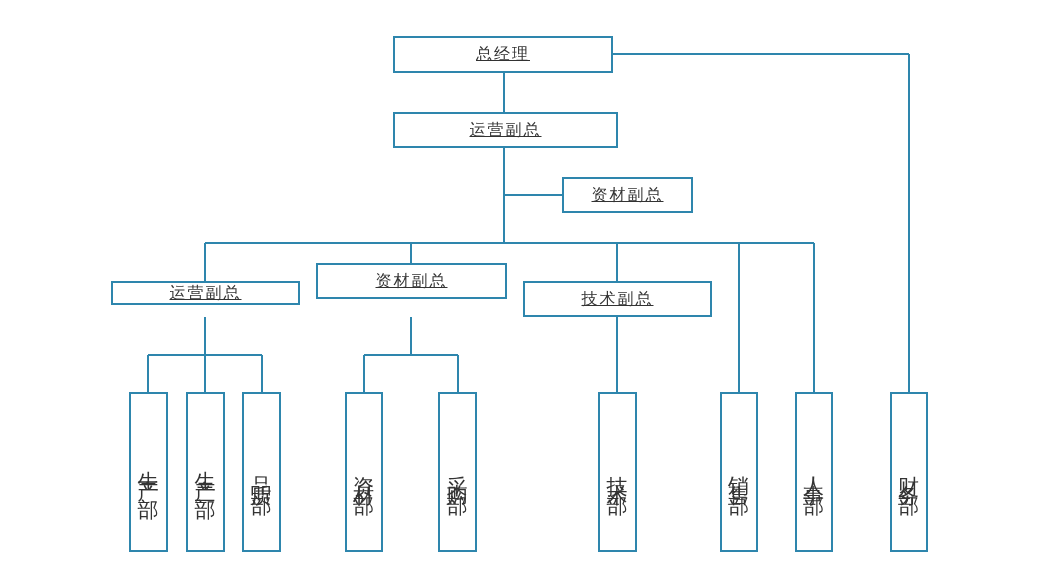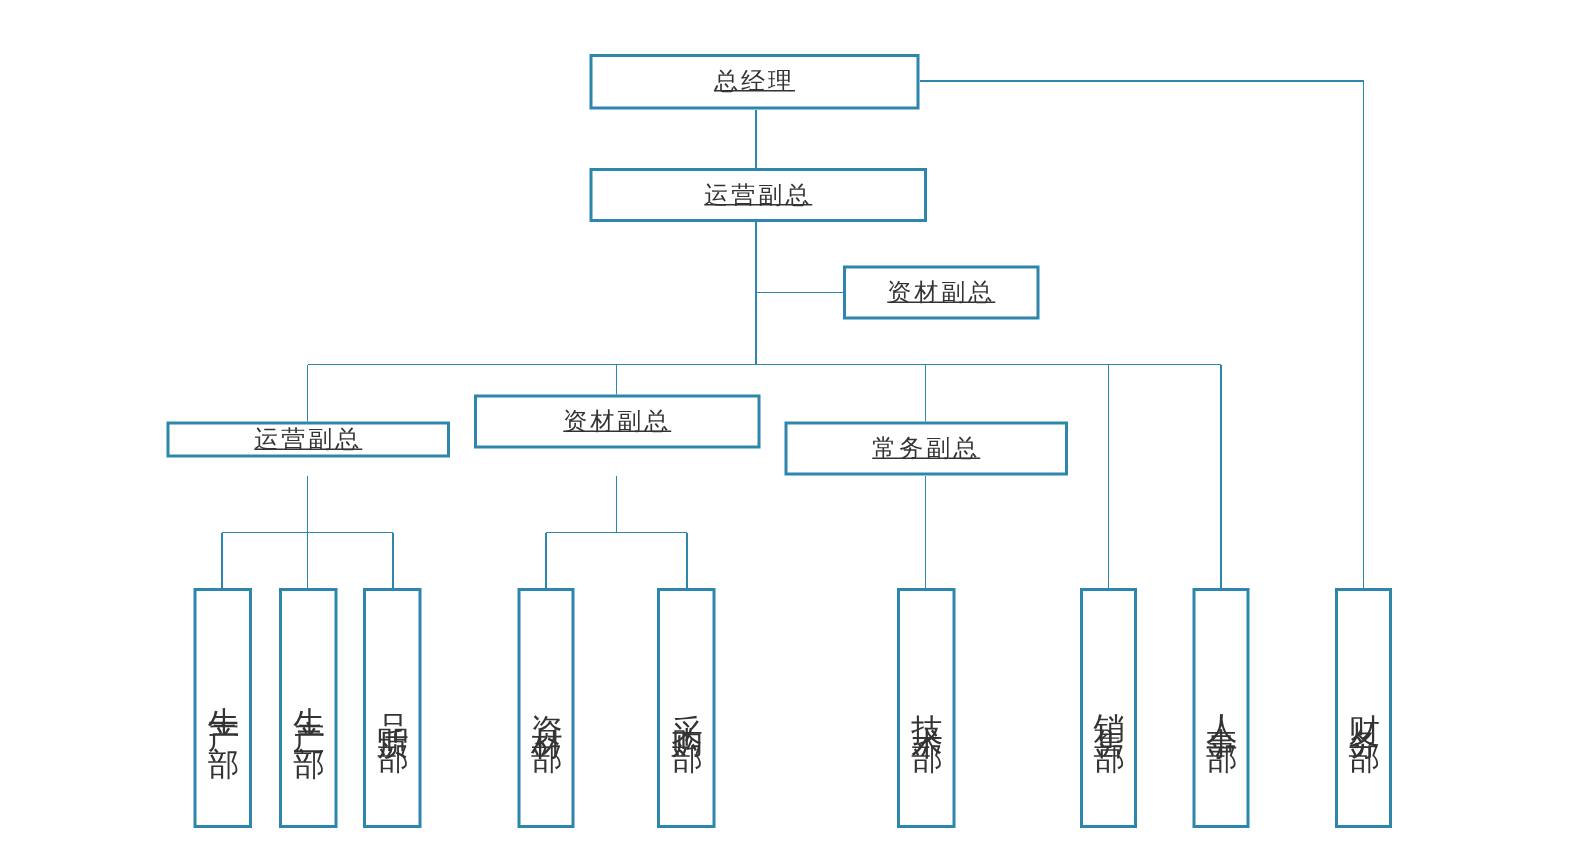--- a/index.html
+++ b/index.html
@@ -102,21 +102,21 @@
 
   <div class="node h" style="left:111px; top:281px; width:189px; height:24px">
     <span class="lbl">运营副总</span>
   </div>
 
   <div class="node h" style="left:316px; top:263px; width:191px; height:36px">
     <span class="lbl">资材副总</span>
   </div>
 
   <div class="node h" style="left:523px; top:281px; width:189px; height:36px">
-    <span class="lbl">常务副总</span>
+    <span class="lbl">技术副总</span>
   </div>
 
   <div class="node v" style="left:129px; top:392px; width:39px; height:160px">
     <span class="vlbl">生产一部</span>
   </div>
 
   <div class="node v" style="left:186px; top:392px; width:39px; height:160px">
     <span class="vlbl">生产二部</span>
   </div>
 

